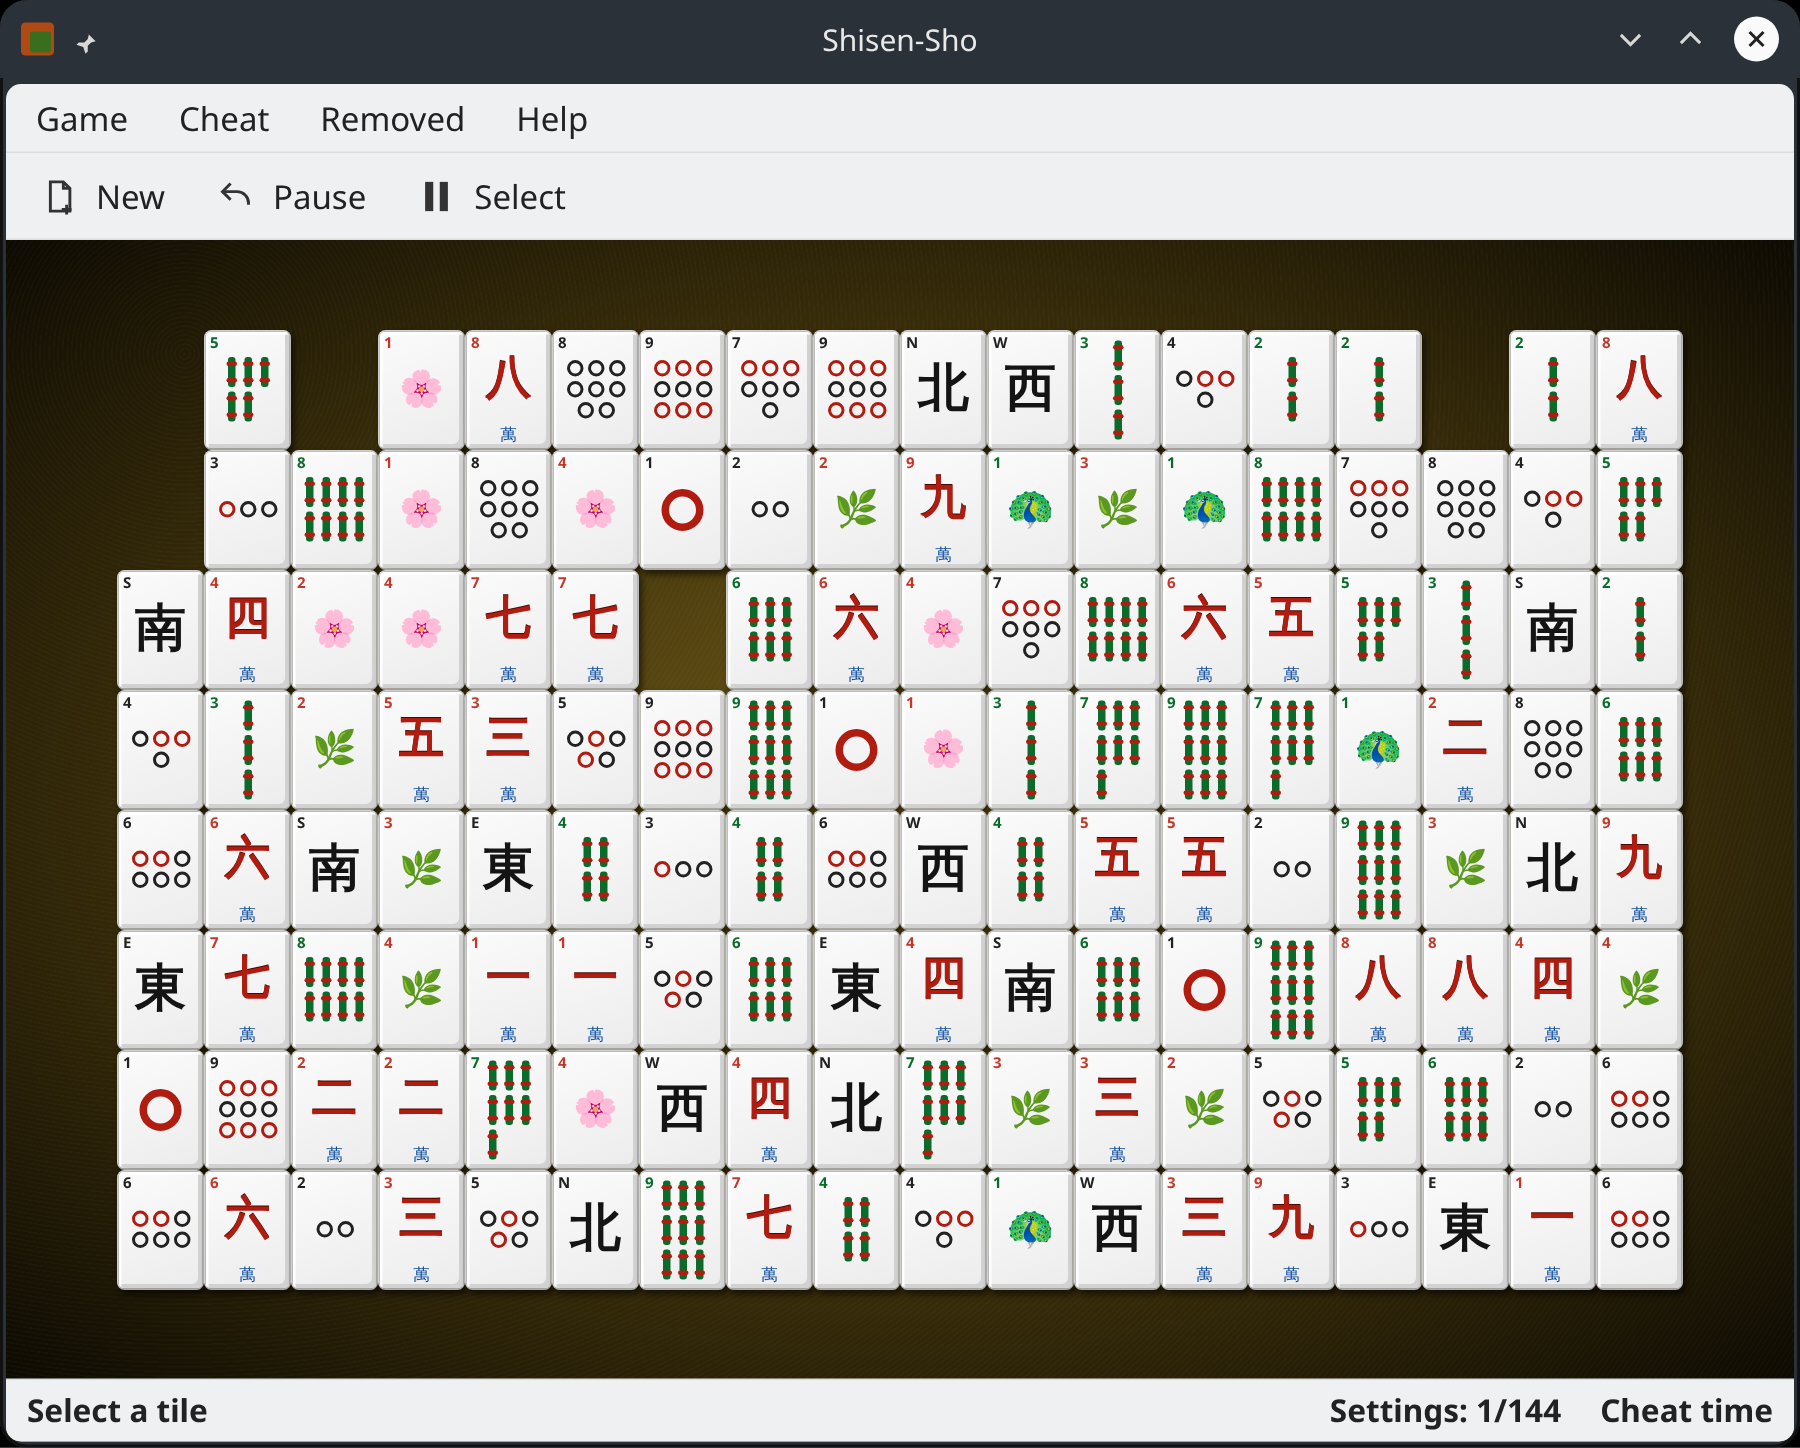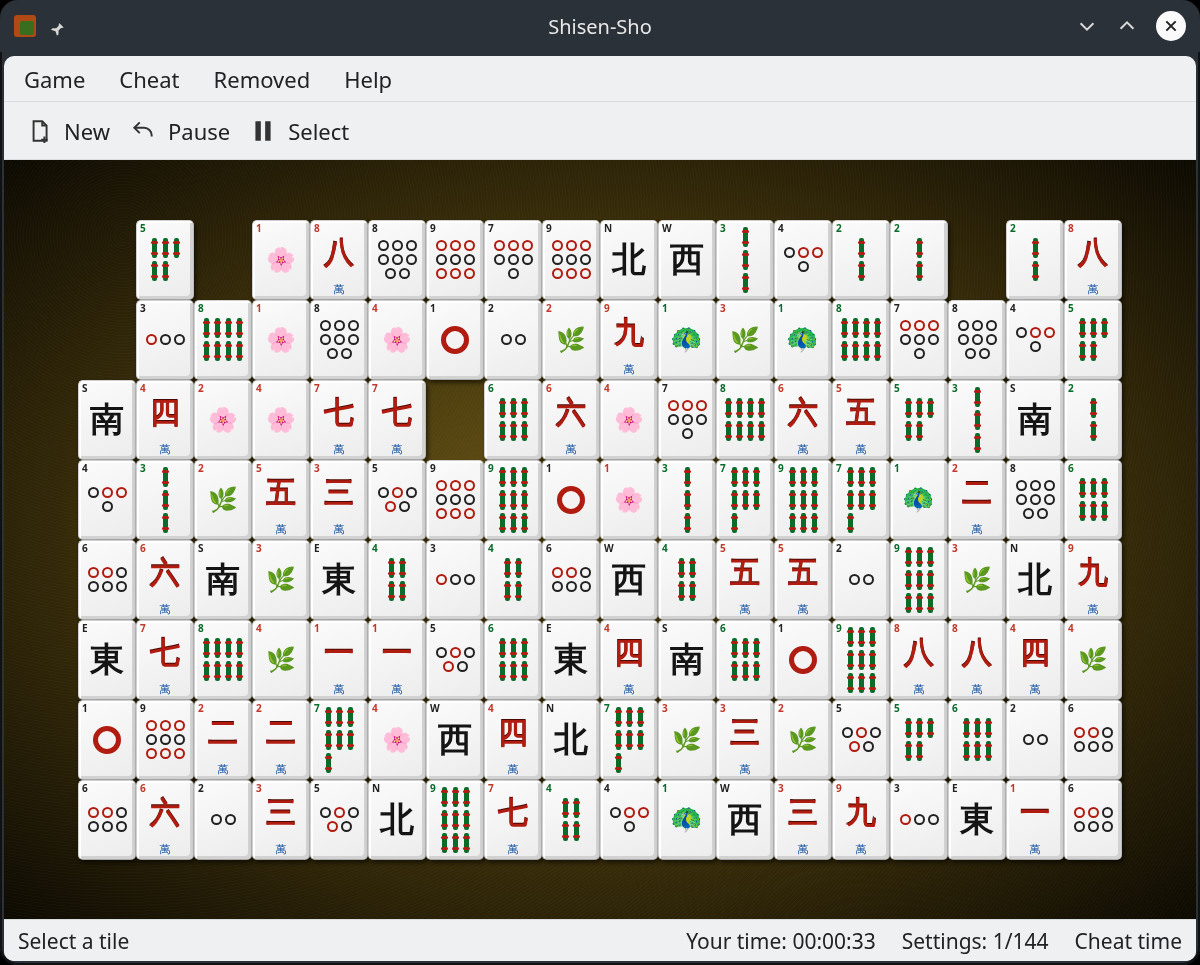--- a/index.html
+++ b/index.html
@@ -39,21 +39,21 @@
     border-top-left-radius: 6px; border-top-right-radius: 6px; margin: 4px 4px 4px 4px;
     overflow: hidden; border-radius: 10px;
   }
   .menubar {
     height: 46px; display: flex; align-items: center; gap: 34px;
     padding: 0 20px; font-size: 22px; color: #202224;
     border-bottom: 1px solid #d9dde0;
   }
   .menubar span { cursor: default; }
   .toolbar {
-    height: 58px; display: flex; align-items: center; gap: 20px;
+    height: 58px; display: flex; align-items: center; gap: 34px;
     padding: 0 22px; font-size: 22px; color: #202224;
     border-bottom: 1px solid #d9dde0;
   }
   .tool-btn { display: flex; align-items: center; gap: 12px; cursor: default; }
   .tool-btn .ico { width: 26px; height: 26px; display:flex; align-items:center; justify-content:center; }
   .tool-btn .ico svg { width: 26px; height: 26px; stroke: #333; stroke-width: 1.8; fill: none; }
   .tool-btn .ico.pause svg rect { fill: #333; stroke: none; }
   
   .board-wrap {
     flex: 1; position: relative;
@@ -101,20 +101,21 @@
   .dot.big { width: 28px; height: 28px; border-width: 5px; }
   .dot::after { content: ""; position: absolute; inset: 25%; border-radius: 50%; background: currentColor; opacity:.0;}
   .stick { width: 5px; height: 20px; background: #0a6b2a; border-radius: 2px; position: relative; }
   .stick::before, .stick::after { content: ""; position: absolute; left: -1px; width: 7px; height: 3px; border-radius: 2px; background: #b11c11; }
   .stick::before { top: 3px; } .stick::after { bottom: 3px; }
   
   .statusbar {
     height: 42px; display: flex; align-items: center; padding: 0 14px;
     font-size: 21px; color: #202224; border-top: 1px solid #d9dde0; gap: 26px;
     background: #eef0f2;
+    font-weight: bold;
   }
   .statusbar .hint { margin-right: auto; }
 </style>
 </head>
 <body>
 
 <div class="window">
 
   <div class="titlebar">
     <div class="app-icon"></div>
@@ -1216,24 +1217,20 @@
               <span class="dot k"></span>
               <span class="dot k"></span>
             </div>
           </div>
         </div>
     </div>
 
     <div class="statusbar">
       <span class="hint">Select a tile</span>
       <span>
-        <span>Your time:</span>
-        <span>00:00:33</span>
-      </span>
-      <span>
         <span>Settings:</span>
         <span>1/144</span>
       </span>
       <span>Cheat time</span>
     </div>
 
   </div>
 </div>
 
 </body></html>

